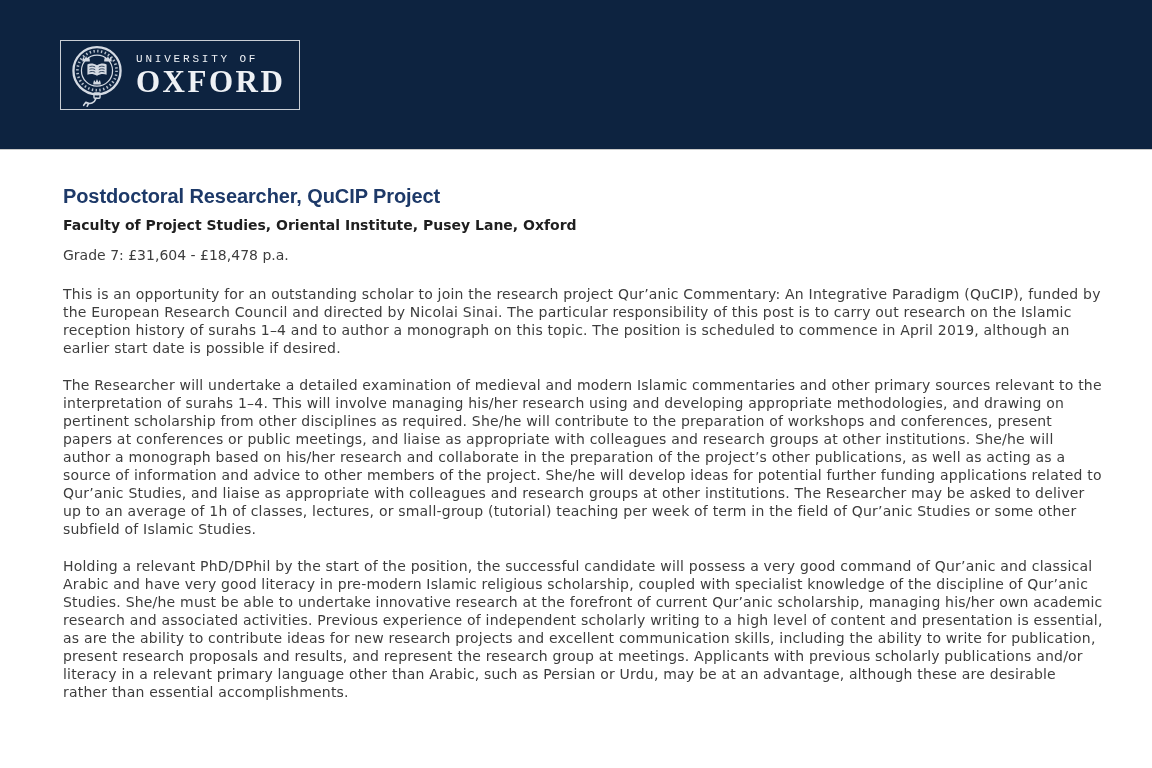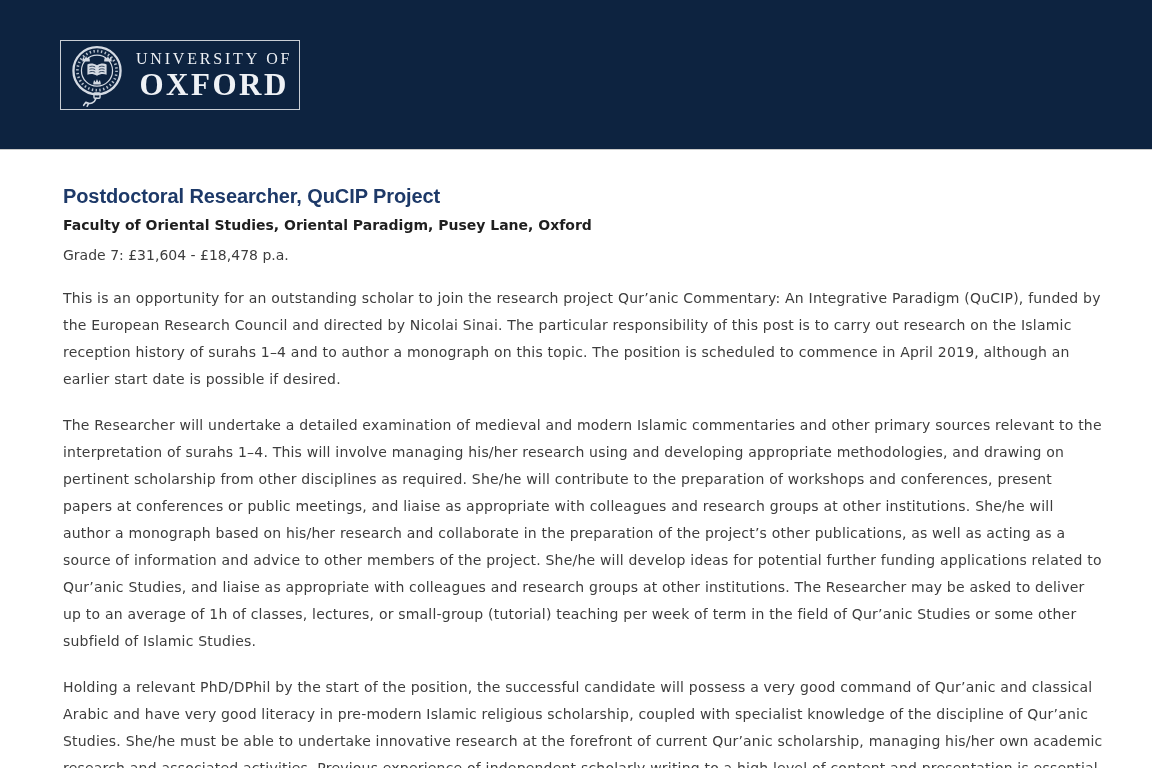--- a/index.html
+++ b/index.html
@@ -31,22 +31,22 @@
   .crest{
     width:54px;height:64px;
     margin-left:9px;margin-top:2px;
     flex:0 0 auto;
   }
   .logo-text{
     margin-left:12px;
     color:#eef1f5;
   }
   .logo-line1{
-    font-family:Liberation Serif, serif;
-    font-size:16px;
+    font-family:Liberation Mono, monospace;
+    font-size:11px;
     letter-spacing:2.8px;
     margin-bottom:1px;
     white-space:nowrap;
   }
   .logo-line2{
     font-family:"Liberation Serif","DejaVu Serif",serif;
     font-size:31px;
     font-weight:600;
     letter-spacing:2.5px;
     line-height:1;
@@ -70,21 +70,21 @@
     color:#1f1f1f;
     margin:0 0 14px 0;
   }
   .job-grade{
     font-size:14px;
     color:var(--body-color);
     margin:0 0 22px 0;
   }
   .para{
     font-size:14px;
-    line-height:27px;
+    line-height:18px;
     letter-spacing:0.2px;
     color:var(--body-color);
     max-width:1046px;
     margin:0 0 19px 0;
   }
 </style>
 </head>
 <body>
 
 <header class="page-header">
@@ -113,18 +113,18 @@
     </svg>
     <div class="logo-text">
       <div class="logo-line1">UNIVERSITY OF</div>
       <div class="logo-line2">OXFORD</div>
     </div>
   </div>
 </header>
 
 <main class="content">
   <h1 class="job-title">Postdoctoral Researcher, QuCIP Project</h1>
-  <h2 class="job-dept">Faculty of Oriental Studies, Oriental Paradigm, Pusey Lane, Oxford</h2>
+  <h2 class="job-dept">Faculty of Project Studies, Oriental Institute, Pusey Lane, Oxford</h2>
   <p class="job-grade">Grade 7: £31,604 - £18,478 p.a.</p>
   <p class="para">This is an opportunity for an outstanding scholar to join the research project Qur’anic Commentary: An Integrative Paradigm (QuCIP), funded by the European Research Council and directed by Nicolai Sinai. The particular responsibility of this post is to carry out research on the Islamic reception history of surahs 1–4 and to author a monograph on this topic. The position is scheduled to commence in April 2019, although an earlier start date is possible if desired.</p>
   <p class="para">The Researcher will undertake a detailed examination of medieval and modern Islamic commentaries and other primary sources relevant to the interpretation of surahs 1–4. This will involve managing his/her research using and developing appropriate methodologies, and drawing on pertinent scholarship from other disciplines as required. She/he will contribute to the preparation of workshops and conferences, present papers at conferences or public meetings, and liaise as appropriate with colleagues and research groups at other institutions. She/he will author a monograph based on his/her research and collaborate in the preparation of the project’s other publications, as well as acting as a source of information and advice to other members of the project. She/he will develop ideas for potential further funding applications related to Qur’anic Studies, and liaise as appropriate with colleagues and research groups at other institutions. The Researcher may be asked to deliver up to an average of 1h of classes, lectures, or small-group (tutorial) teaching per week of term in the field of Qur’anic Studies or some other subfield of Islamic Studies.</p>
   <p class="para">Holding a relevant PhD/DPhil by the start of the position, the successful candidate will possess a very good command of Qur’anic and classical Arabic and have very good literacy in pre-modern Islamic religious scholarship, coupled with specialist knowledge of the discipline of Qur’anic Studies. She/he must be able to undertake innovative research at the forefront of current Qur’anic scholarship, managing his/her own academic research and associated activities. Previous experience of independent scholarly writing to a high level of content and presentation is essential, as are the ability to contribute ideas for new research projects and excellent communication skills, including the ability to write for publication, present research proposals and results, and represent the research group at meetings. Applicants with previous scholarly publications and/or literacy in a relevant primary language other than Arabic, such as Persian or Urdu, may be at an advantage, although these are desirable rather than essential accomplishments.</p>
 </main>
 
 </body></html>

